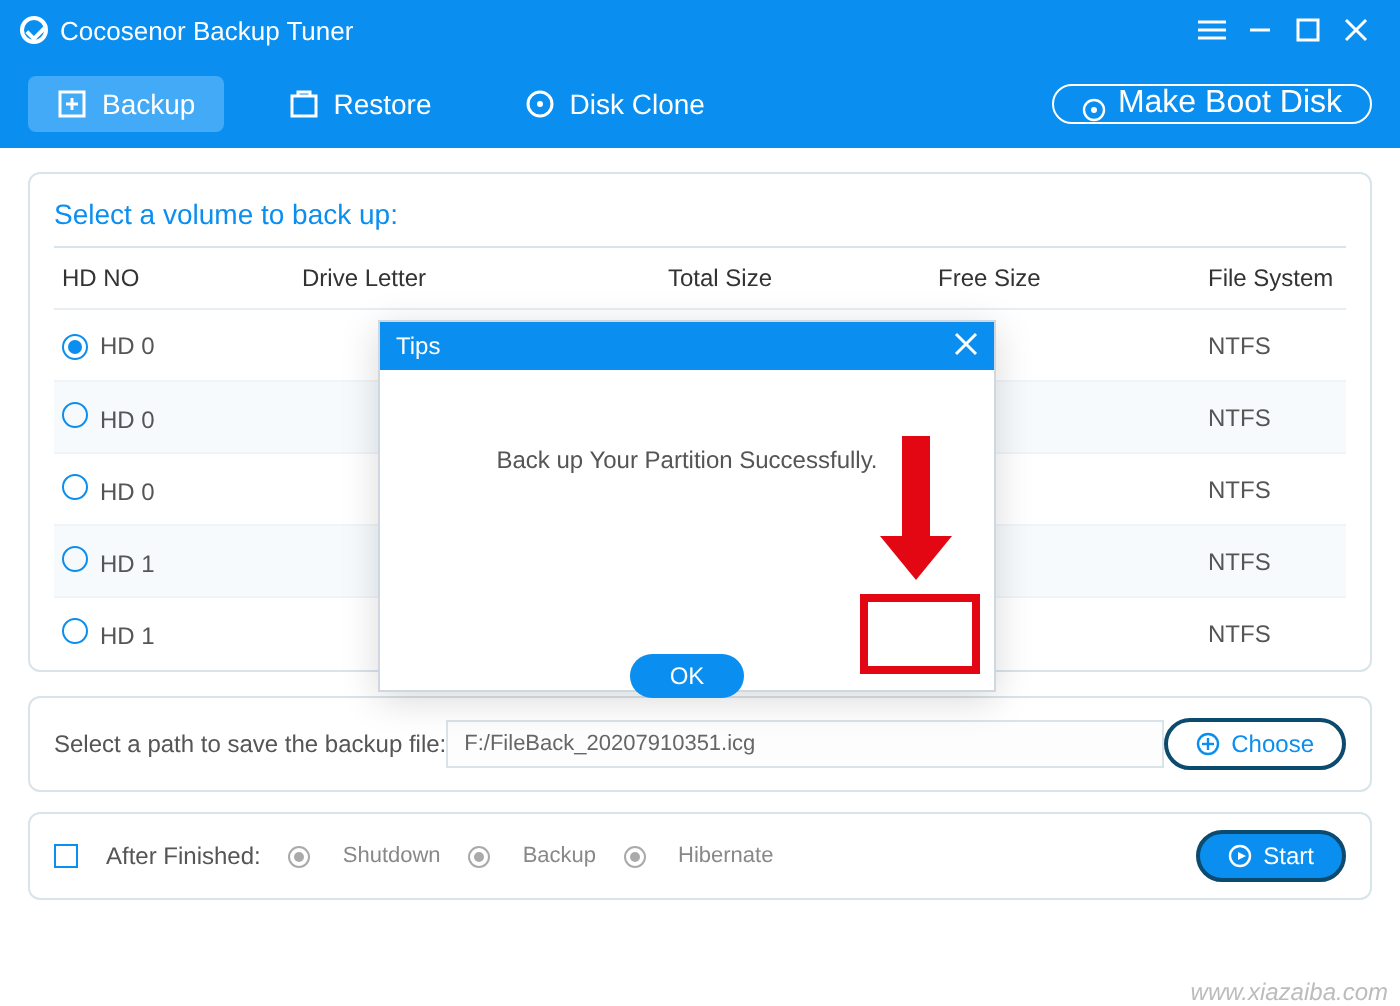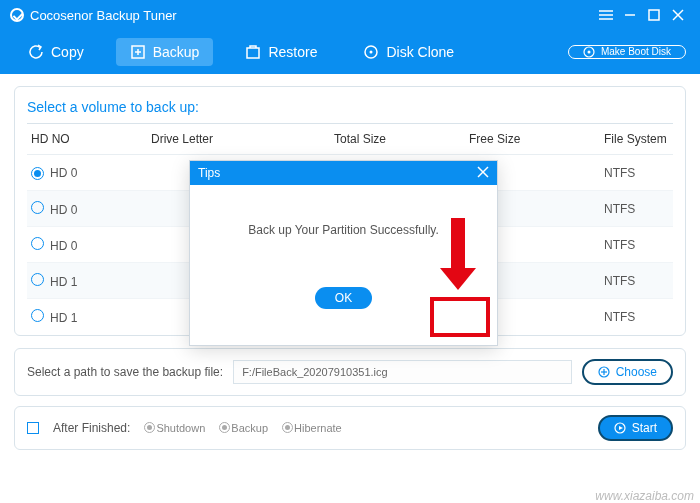--- a/index.html
+++ b/index.html
@@ -8,56 +8,56 @@
   .titlebar { height: 30px; background: #0a8ef0; display: flex; align-items: center; padding: 0 10px; color: #fff; }
   .titlebar .logo { width: 14px; height: 14px; border: 2px solid #fff; border-radius: 50%; margin-right: 6px; position: relative; }
   .titlebar .logo::after { content: ""; position: absolute; left: 3px; top: 1px; width: 4px; height: 7px; border-right: 2px solid #fff; border-bottom: 2px solid #fff; transform: rotate(45deg); }
   .titlebar .title { font-size: 13px; font-weight: 500; }
   .titlebar .spacer { flex: 1; }
   .titlebar .winbtn { width: 24px; height: 20px; display: flex; align-items: center; justify-content: center; cursor: pointer; }
 
   .toolbar { height: 44px; background: #0a8ef0; display: flex; align-items: center; padding: 0 14px; gap: 18px; }
   .tool { display: flex; align-items: center; gap: 7px; color: #fff; font-size: 14px; padding: 6px 14px; border-radius: 4px; cursor: pointer; }
   .tool.active { background: #42aaf6; }
-  .tool-outline { margin-left: auto; border: 1px solid #fff; border-radius: 14px; padding: 0 14px; font-size: 10px; cursor: pointer; color: #fff; display: flex; align-items: flex-start; gap: 6px; }
+  .tool-outline { margin-left: auto; border: 1px solid #fff; border-radius: 14px; padding: 0 14px; font-size: 16px; cursor: pointer; color: #fff; display: flex; align-items: flex-end; gap: 6px; }
 
   .panel { margin: 12px 14px 0 14px; border: 1px solid #d9e3ea; border-radius: 6px; padding: 8px 12px 0 12px; background: #fff; }
   .panel-title { color: #0a8ef0; font-size: 14px; border-bottom: 1px solid #d9e3ea; padding: 4px 0 8px 0; }
   .thead { display: flex; font-size: 12px; color: #333; padding: 8px 4px; border-bottom: 1px solid #e8eef2; }
   .col-hd { width: 120px; }
   .col-dl { width: 135px; }
   .col-ts { width: 135px; margin-left: 48px; }
   .col-fs { width: 135px; }
   .col-fsys { flex: 1; }
   .row { display: flex; align-items: center; font-size: 12px; color: #555; padding: 8px 4px; height: 36px; border-bottom: 1px solid #f0f4f7; }
   .row:nth-child(even) { background: #f7fafc; }
   .row:last-child { border-bottom: none; }
   .radio { width: 13px; height: 13px; border: 1.5px solid #0a8ef0; border-radius: 50%; margin-right: 6px; display: inline-flex; align-items: center; justify-content: center; }
   .radio.on::after { content: ""; width: 7px; height: 7px; background: #0a8ef0; border-radius: 50%; }
   .dl-icon { width: 16px; height: 14px; background: linear-gradient(180deg, #00b8f0 50%, #0078d4 50%); margin-left: 2px; }
   .dl-icon.dark { background: linear-gradient(135deg, #222 50%, #444 50%); }
 
-  .path-panel { margin: 12px 14px 0 14px; border: 1px solid #d9e3ea; border-radius: 6px; padding: 10px 12px; display: flex; align-items: center; gap: 10px; }
+  .path-panel { margin: 12px 14px 0 14px; border: 1px solid #d9e3ea; border-radius: 6px; padding: 10px 12px; display: flex; align-items: center; gap: 0; }
   .path-label { font-size: 12px; color: #555; white-space: nowrap; }
   .path-input { flex: 1; border: 1px solid #d9e3ea; height: 24px; padding: 0 8px; font-size: 11px; color: #666; background: #fdfdfd; }
   .btn-round { border: 2px solid #0c4a6e; color: #0a8ef0; background: #fff; border-radius: 14px; padding: 4px 14px; font-size: 12px; display: flex; align-items: center; gap: 6px; cursor: pointer; }
   .btn-round.fill { background: #0a8ef0; color: #fff; }
 
   .footer { margin: 10px 14px 0 14px; border: 1px solid #d9e3ea; border-radius: 6px; padding: 8px 12px; display: flex; align-items: center; gap: 14px; }
   .footer .chk { width: 12px; height: 12px; border: 1.5px solid #0a8ef0; }
   .footer-label { font-size: 12px; color: #555; }
   .footer .opts { display: flex; gap: 14px; font-size: 11px; color: #888; align-items: center; }
-  .footer .opt { display: flex; align-items: flex-start; gap: 1px; }
+  .footer .opt { display: flex; align-items: center; gap: 16px; }
   .footer .opt .r { width: 11px; height: 11px; border: 1.5px solid #aaa; border-radius: 50%; display: inline-flex; align-items: center; justify-content: center; }
   .footer .opt .r::after { content: ""; width: 5px; height: 5px; background: #aaa; border-radius: 50%; }
 
   .modal { position: absolute; left: 189px; top: 160px; width: 309px; height: 186px; background: #fff; border: 1px solid #cfd8e0; box-shadow: 0 4px 18px rgba(0,0,0,0.15); }
   .modal-header { height: 24px; background: #0a8ef0; color: #fff; display: flex; align-items: center; padding: 0 8px; font-size: 12px; gap: 39px; }
   .modal-header .spacer { flex: 1; }
-  .modal-body { display: flex; flex-direction: column; align-items: center; }
+  .modal-body { display: flex; flex-direction: column; align-items: center; gap: 40px; }
   .modal-msg { font-size: 12px; color: #555; margin-top: 38px; }
   .modal-ok { margin-top: 50px; background: #0a8ef0; color: #fff; border: none; border-radius: 14px; padding: 4px 20px; font-size: 12px; cursor: pointer; }
 
   .hi-box { position: absolute; border: 4px solid #e30613; pointer-events: none; }
   .hi-arrow { position: absolute; pointer-events: none; }
   .hi-arrow .shaft { width: 14px; height: 50px; background: #e30613; margin: 0 auto; }
   .hi-arrow .head { width: 0; height: 0; border-left: 18px solid transparent; border-right: 18px solid transparent; border-top: 22px solid #e30613; }
 
   .watermark { position: absolute; right: 6px; bottom: 0; font-size: 12px; color: #bcbcbc; font-style: italic; margin-top: 32px; }
 </style>
@@ -87,27 +87,20 @@
     </div>
   <div class="winbtn">
       <svg width="12" height="12">
         <line x1="1" y1="1" x2="11" y2="11" stroke="#fff" stroke-width="1.5"></line>
         <line x1="11" y1="1" x2="1" y2="11" stroke="#fff" stroke-width="1.5"></line>
       </svg>
     </div>
 </div>
 
 <div class="toolbar">
-  <div class="tool">
-    <svg width="16" height="16">
-        <path d="M14 8a6 6 0 1 1-2-4.5" fill="none" stroke="#fff" stroke-width="1.5"></path>
-        <path d="M10 1l3 2-2 3" fill="none" stroke="#fff" stroke-width="1.5"></path>
-      </svg>
-    <span>Copy</span>
-  </div>
   <div class="tool active">
     <svg width="16" height="16">
         <rect x="2" y="2" width="12" height="12" fill="none" stroke="#fff" stroke-width="1.5"></rect>
         <line x1="8" y1="5" x2="8" y2="11" stroke="#fff" stroke-width="1.5"></line>
         <line x1="5" y1="8" x2="11" y2="8" stroke="#fff" stroke-width="1.5"></line>
       </svg>
     <span>Backup</span>
   </div>
   <div class="tool">
     <svg width="16" height="16">

